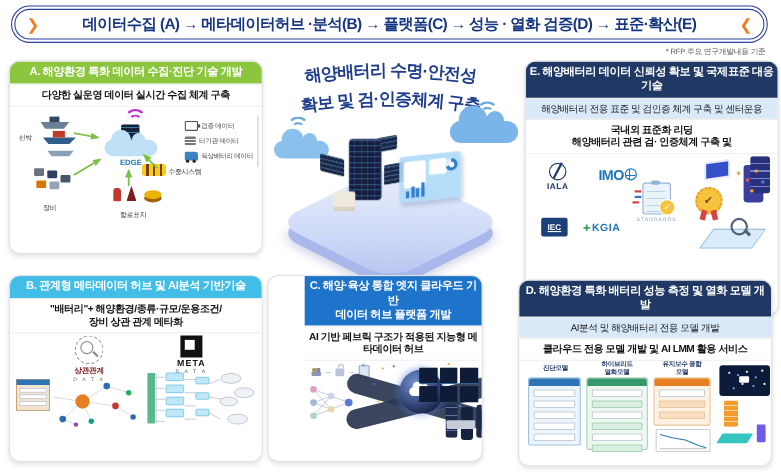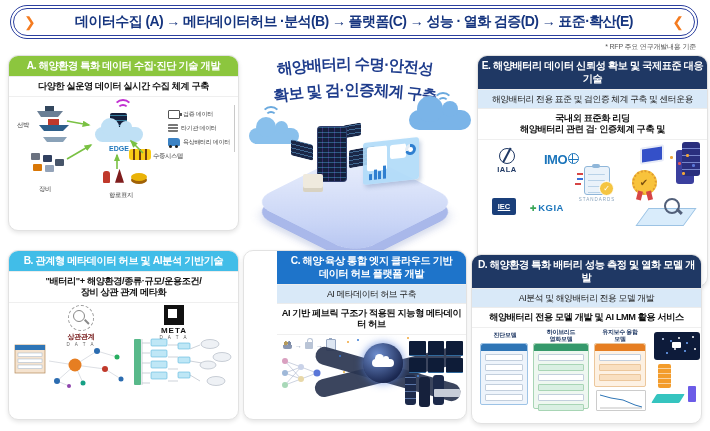--- a/index.html
+++ b/index.html
@@ -20,21 +20,21 @@
     box-shadow:0 2px 4px rgba(0,0,0,.10); overflow:hidden; box-sizing:border-box; }
   .p-head { color:#fff; font-weight:bold; font-size:10.2px; text-align:center; padding:4px 2px 3px;
     letter-spacing:-0.4px; line-height:1.25; }
   .sub { text-align:center; font-size:8.8px; color:#222; padding:4px 2px; letter-spacing:-0.4px; border-top:1px solid #ececec; line-height:1.2; }
   .sub.bold { font-weight:bold; font-size:9.2px; color:#111; }
   .art { position:relative; border-top:1px solid #efefef; }
 
   #panelA { left:8px;  top:55px;  width:231px; height:176px; }
   #panelE { left:477px; top:55px; width:231px; height:232px; }
   #panelB { left:8px;  top:250px; width:231px; height:170px; }
-  #panelC { left:243px; top:250px; width:224px; height:170px;padding-left:33px; }
+  #panelC { left:243px; top:250px; width:196px; height:170px;padding-left:33px; }
   #panelD { left:471px; top:254px; width:231px; height:170px; }
 
   .head-green { background:#8cc63e; }
   .head-cyan  { background:#41bde8; }
   .head-blue  { background:#1e74ca; }
   .head-navy  { background:#1f3864; }
   .sub-green  { background:#eef5e2; }
   .sub-blue   { background:#d9e9f8; }
 
   
@@ -455,21 +455,20 @@
         </g>
       </svg>
     </div>
   </div>
 
   <div class="panel" id="panelC">
     <div class="p-head head-blue">
       <div>C. 해양·육상 통합 엣지 클라우드 기반</div>
       <div>데이터 허브 플랫폼 개발</div>
     </div>
-    <div class="sub sub-blue">AI 메타데이터 허브 구축</div>
     <div class="sub bold">AI 기반 페브릭 구조가 적용된 지능형 메타데이터 허브</div>
     <div class="art c-art">
       <div class="c-chain">
         <span class="ppl"></span>
         <span class="mini-arrow">→</span>
         <span class="lock"></span>
         <span class="mini-arrow">→</span>
         <span class="clipb"></span>
       </div>
       <svg class="c-neural" width="48" height="44">
@@ -507,21 +506,21 @@
           <i></i>
           <i></i>
         </div>
       <div class="person op"><span class="head"></span><span class="body"></span><span class="desk"></span></div>
     </div>
   </div>
 
   <div class="panel" id="panelD">
     <div class="p-head head-navy">D. 해양환경 특화 배터리 성능 측정 및 열화 모델 개발</div>
     <div class="sub sub-blue">AI분석 및 해양배터리 전용 모델 개발</div>
-    <div class="sub bold">해양배터리 전용 모델 개발 및 AI LMM 활용 서비스</div>
+    <div class="sub bold">클라우드 전용 모델 개발 및 AI LMM 활용 서비스</div>
     <div class="art d-art">
       <span class="m-lbl m1">진단모델</span>
       <span class="m-lbl m2">하이브리드
 열화모델</span>
       <span class="m-lbl m3">유지보수 융합
 모델</span>
       <div class="col col1">
         <div class="colh"></div>
           <div class="cell"></div>
           <div class="cell"></div>

